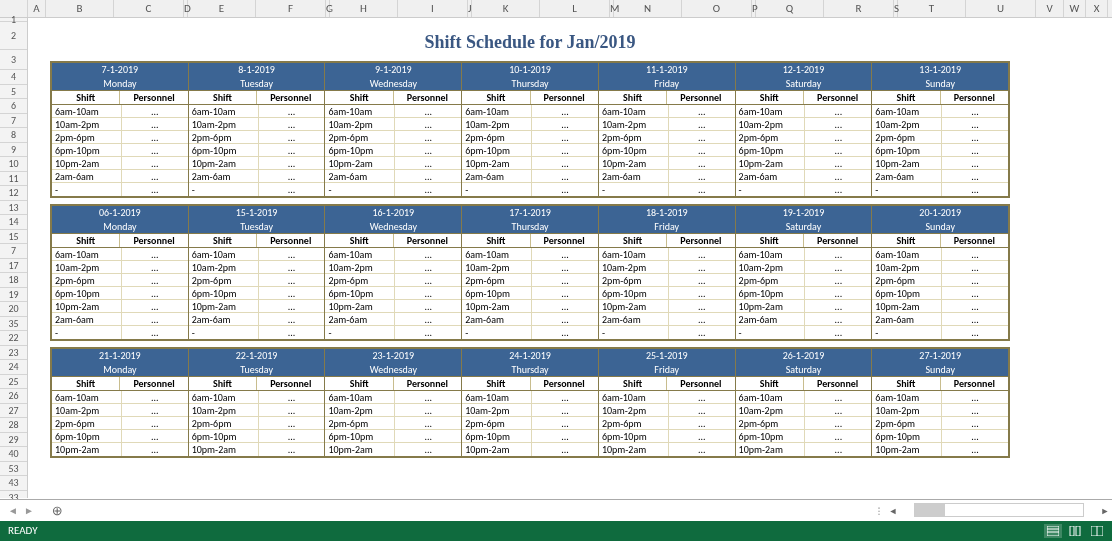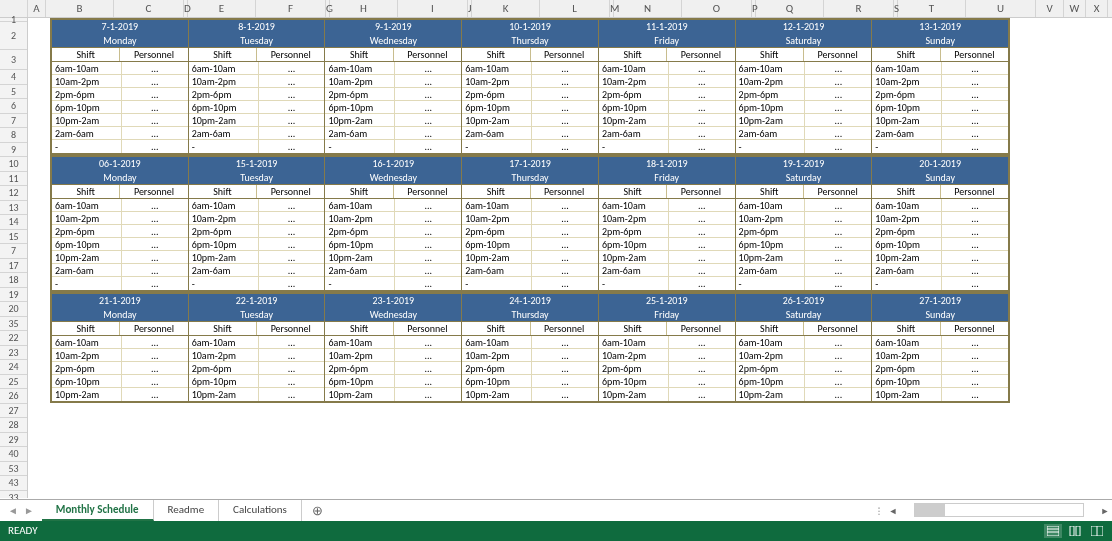--- a/index.html
+++ b/index.html
@@ -7,25 +7,25 @@
 .col-headers { display: flex; height: 18px; background: #f0f0f0; border-bottom: 1px solid #ccc; font-size: 11px; color: #555; }
 .col-h { border-right: 1px solid #d4d4d4; flex: 0 0 auto; text-align: center; line-height: 18px; }
 .col-h.rh { width: 28px; }
 .main-area { display: flex; height: 480px; }
 .row-headers { width: 28px; background: #f3f3f3; border-right: 1px solid #ccc; }
 .row-h { height: 14.5px; border-bottom: 1px solid #d4d4d4; text-align: center; font-size: 10px; color: #555; line-height: 14.5px; }
 .row-h.tall { height: 24px; line-height: 24px; }
 .grid { position: relative; flex: 1; overflow: hidden; }
 .content { position: absolute; top: 0; left: 22px; right: 0; }
 .title { font-family: "Book Antiqua", Georgia, serif; font-size: 18px; color: #3a5782; text-align: center; margin-top: 14px; margin-bottom: 8px; font-weight: 600; width: 960px; }
-.schedule-block { display: flex; border: 2px solid #857a4a; width: 960px; }
+.schedule-block { display: flex; border: 2px solid #857a4a; width: 960px; margin-bottom: 6px; }
 .day-col { flex: 1; border-right: 1px solid #857a4a; }
 .day-col:last-child { border-right: none; }
 .day-hdr { background: #3c6494; color: #fff; text-align: center; height: 28px; font-size: 10px; line-height: 14px; border-bottom: 1px solid #857a4a; }
-.sub-hdr { display: flex; background: #fff; font-weight: normal; font-size: 10px; height: 14px; border-bottom: 1px solid #857a4a; }
+.sub-hdr { display: flex; background: #fff; font-weight: bold; font-size: 10px; height: 14px; border-bottom: 1px solid #857a4a; }
 .sub-hdr span { flex: 1; text-align: center; border-right: 1px solid #c8bd8e; line-height: 14px; }
 .sub-hdr span:last-child { border-right: none; }
 .shift-row { display: flex; height: 13px; font-size: 10px; border-bottom: 1px solid #e0d9b8; }
 .shift-row .s { flex: 1; padding-left: 3px; line-height: 13px; border-right: 1px solid #e0d9b8; overflow: hidden; white-space: nowrap; }
 .shift-row .p { flex: 1; text-align: center; line-height: 13px; }
 .shift-row:last-child { border-bottom: none; }
 .tabs { position: absolute; bottom: 20px; left: 0; right: 0; height: 22px; background: #fff; border-top: 1px solid #aaa; display: flex; align-items: center; }
 .tab-nav { display: flex; align-items: center; padding: 0 8px; gap: 6px; }
 .tab-nav span { color: #999; font-size: 10px; cursor: pointer; }
 .tab { padding: 3px 14px; font-size: 11px; color: #444; border-right: 1px solid #ccc; cursor: pointer; background: #fff; }
@@ -105,20 +105,21 @@
       <div class="row-h">27</div>
       <div class="row-h">28</div>
       <div class="row-h">29</div>
       <div class="row-h">40</div>
       <div class="row-h">53</div>
       <div class="row-h">43</div>
       <div class="row-h">33</div>
     </div>
   <div class="grid">
     <div class="content" id="sched-content">
+        <div class="title">Shift Schedule for Jan/2019</div>
         <div class="schedule-block">
           <div class="day-col">
             <div class="day-hdr">
               <div>7-1-2019</div>
               <div>Monday</div>
             </div>
             <div class="sub-hdr">
               <span>Shift</span>
               <span>Personnel</span>
             </div>
@@ -862,25 +863,20 @@
         </div>
       </div>
   </div>
 </div>
 
 <div class="tabs">
   <div class="tab-nav">
     <span>◄</span>
     <span>►</span>
   </div>
-  <div id="tabs-container" style="display:flex">
-      <div class="tab active">Monthly Schedule</div>
-      <div class="tab">Readme</div>
-      <div class="tab">Calculations</div>
-    </div>
   <div class="tab-add">⊕</div>
 </div>
 <div class="scroll-area">
   <span class="scroll-arrow">⋮</span>
   <span class="scroll-arrow">◄</span>
   <div class="scroll-track">
       <div class="scroll-thumb"></div>
     </div>
   <span class="scroll-arrow">►</span>
 </div>

